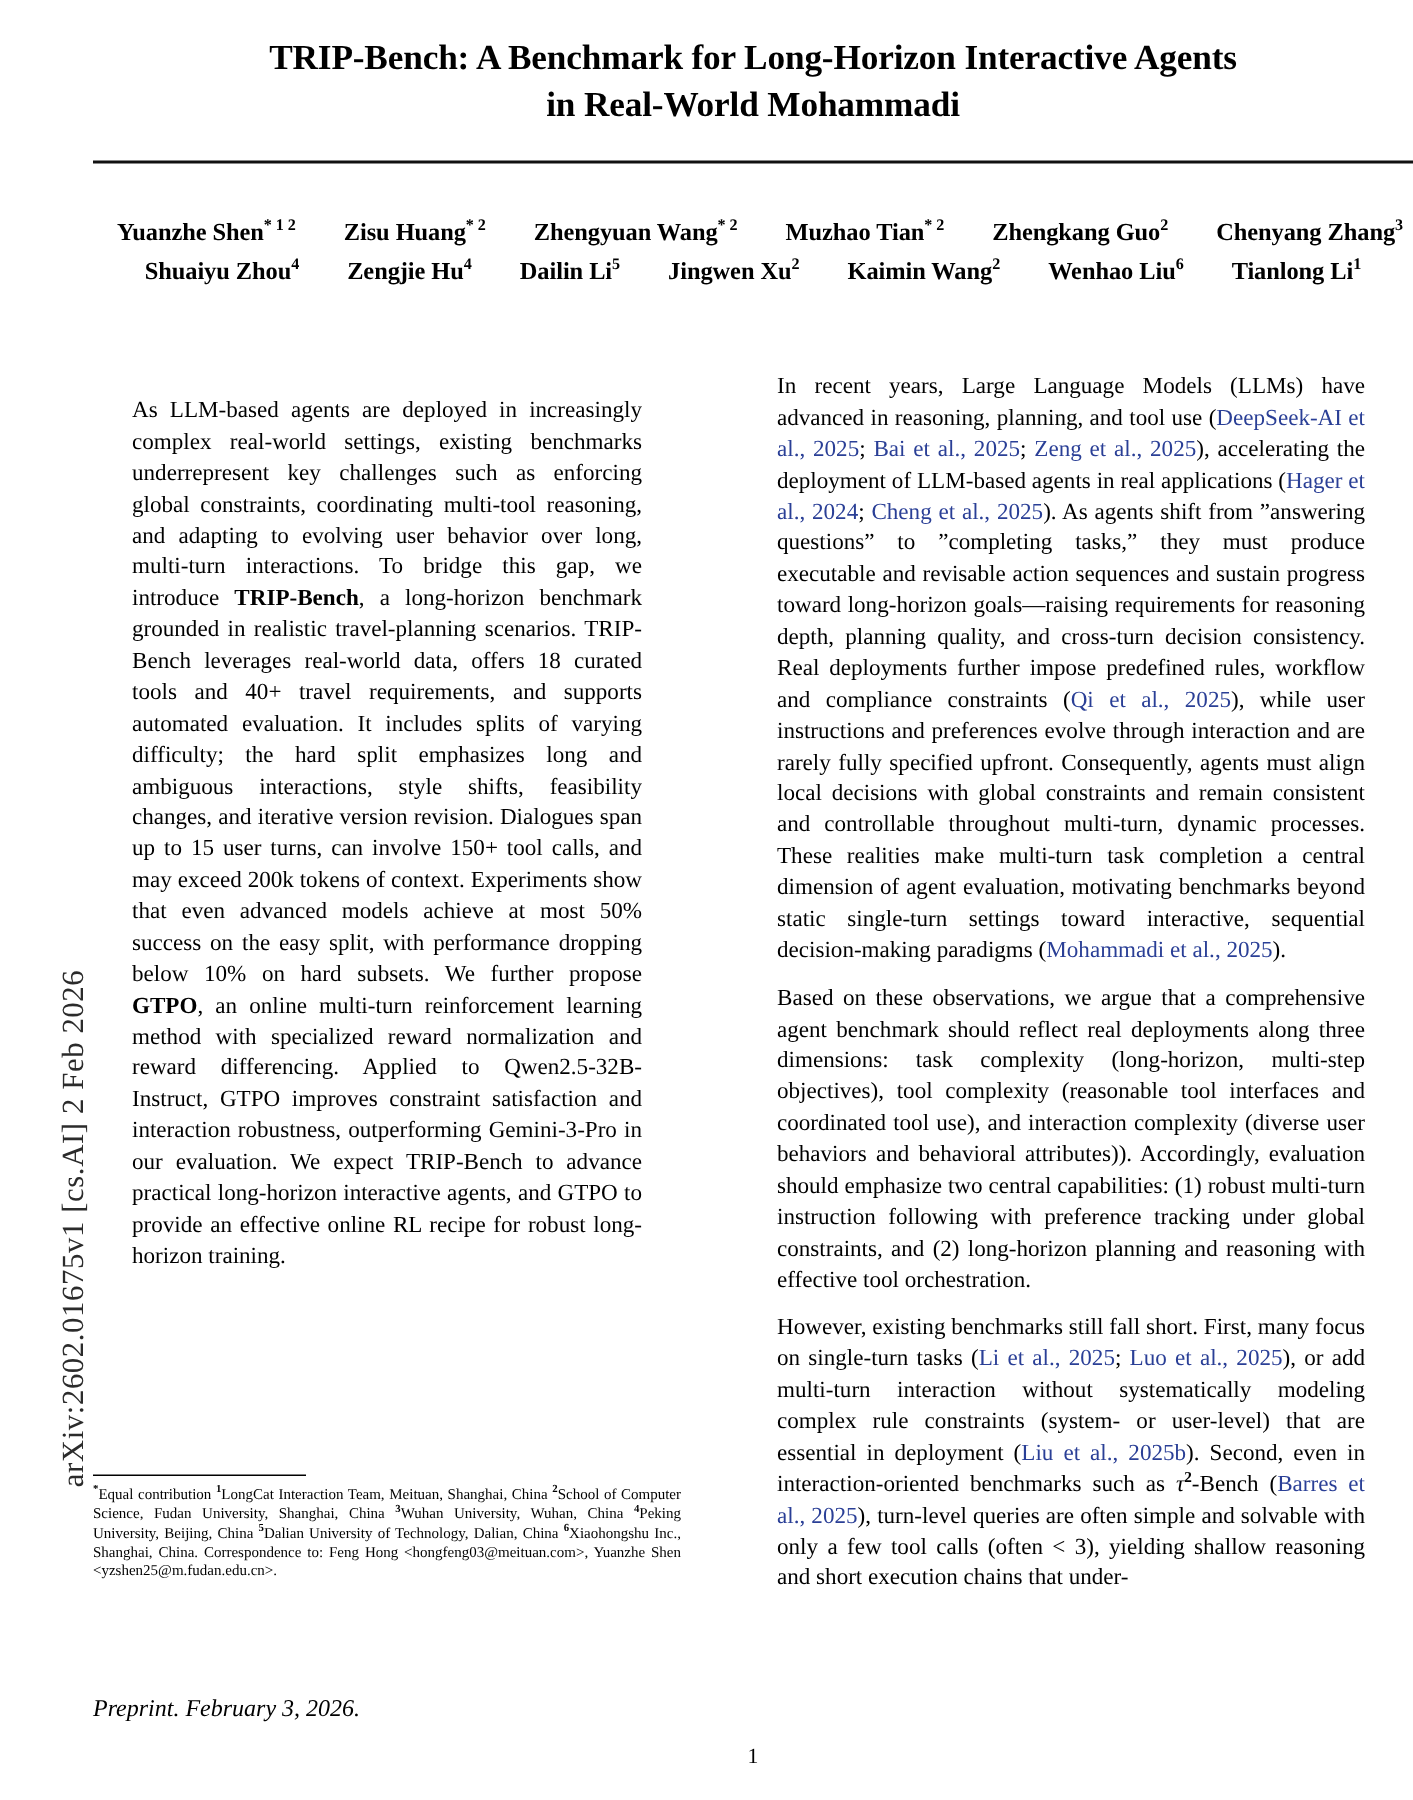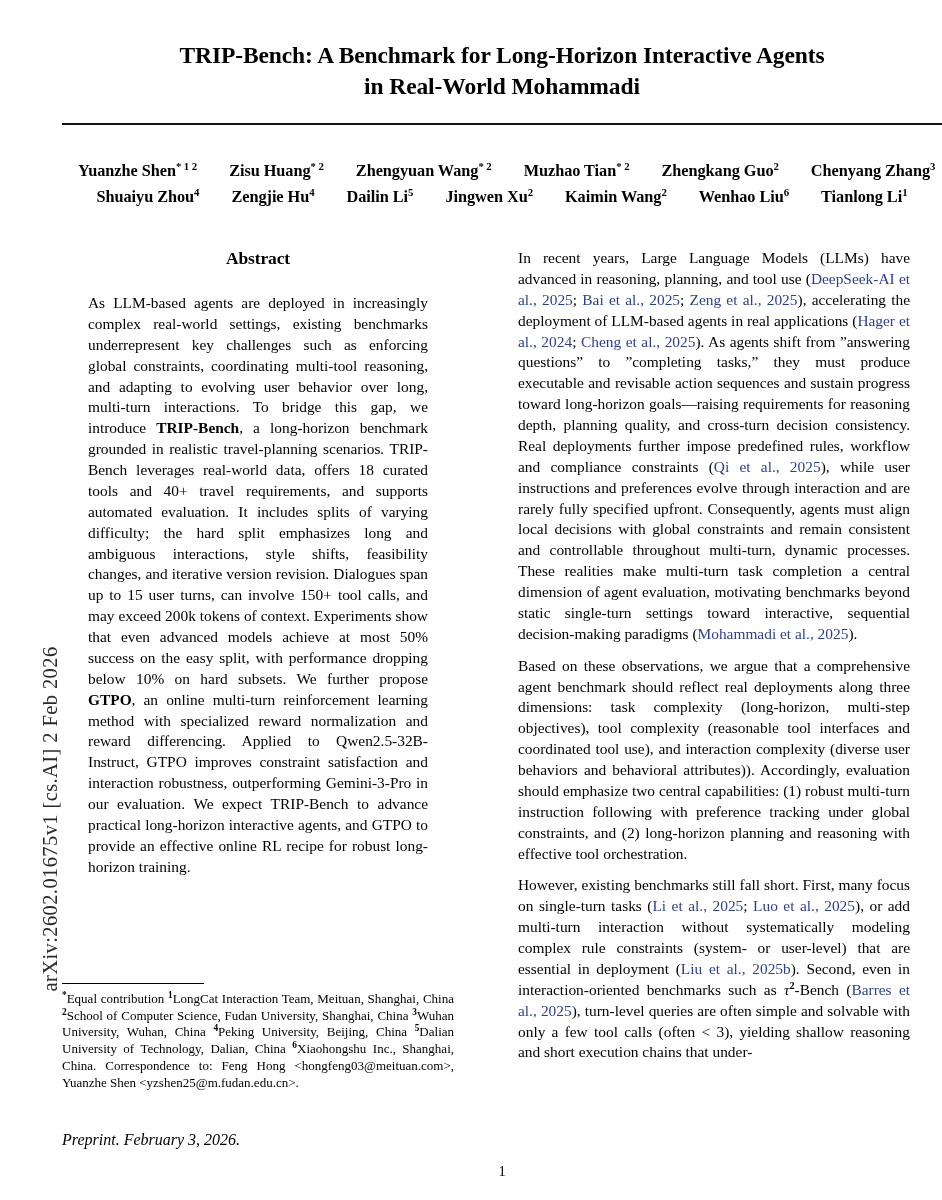--- a/index.html
+++ b/index.html
@@ -42,21 +42,21 @@
   
   #page {
     position: absolute;
     left: 62px;
     top: 0;
     width: 880px;
     height: 1200px;
   }
 
   #title-block {
-    padding-top: 40px;
+    padding-top: 24px;
   }
   #paper-title {
     font-size: 23.5px;
     font-weight: bold;
     text-align: center;
     line-height: 1.32;
     letter-spacing: -0.1px;
     margin: 0 auto;
     width: 800px;
   }
@@ -138,21 +138,21 @@
     top: 983px;
     width: 392px;
   }
   #footnote-rule {
     border: none;
     border-top: 1.1px solid #000;
     width: 142px;
     margin: 0 0 7px 0;
   }
   #footnote-text {
-    font-size: 13px;
+    font-size: 10px;
     line-height: 1.285;
     text-align: justify;
     hyphens: auto;
     -webkit-hyphens: auto;
   }
   #footnote-text sup { font-size: 0.72em; }
 
   #preprint-line {
     position: absolute;
     left: 0px;
@@ -188,21 +188,20 @@
   </div>
 
   <div id="authors">
     <span class="aline"><span class="au"><span>Yuanzhe Shen</span><sup>* 1 2</sup></span><span class="au"><span>Zisu Huang</span><sup>* 2</sup></span><span class="au"><span>Zhengyuan Wang</span><sup>* 2</sup></span><span class="au"><span>Muzhao Tian</span><sup>* 2</sup></span><span class="au"><span>Zhengkang Guo</span><sup>2</sup></span><span class="au"><span>Chenyang Zhang</span><sup>3</sup></span></span>
     <span class="aline"><span class="au"><span>Shuaiyu Zhou</span><sup>4</sup></span><span class="au"><span>Zengjie Hu</span><sup>4</sup></span><span class="au"><span>Dailin Li</span><sup>5</sup></span><span class="au"><span>Jingwen Xu</span><sup>2</sup></span><span class="au"><span>Kaimin Wang</span><sup>2</sup></span><span class="au"><span>Wenhao Liu</span><sup>6</sup></span><span class="au"><span>Tianlong Li</span><sup>1</sup></span></span>
   </div>
 
   <div id="columns">
 
     <div class="col" id="col-left">
-      <div class="sec-head" id="abstract-head">Abstract</div>
       <div id="abstract-body">
         <p class="para" id="abstract-para"><span>As LLM-based agents are deployed in increasingly complex real-world settings, existing benchmarks underrepresent key challenges such as enforcing global constraints, coordinating multi-tool reasoning, and adapting to evolving user behavior over long, multi-turn interactions. To bridge this gap, we introduce </span><b class="bold">TRIP-Bench</b><span>, a long-horizon benchmark grounded in realistic travel-planning scenarios. TRIP-Bench leverages real-world data, offers 18 curated tools and 40+ travel requirements, and supports automated evaluation. It includes splits of varying difficulty; the hard split emphasizes long and ambiguous interactions, style shifts, feasibility changes, and iterative version revision. Dialogues span up to 15 user turns, can involve 150+ tool calls, and may exceed 200k tokens of context. Experiments show that even advanced models achieve at most 50% success on the easy split, with performance dropping below 10% on hard subsets. We further propose </span><b class="bold">GTPO</b><span>, an online multi-turn reinforcement learning method with specialized reward normalization and reward differencing. Applied to Qwen2.5-32B-Instruct, GTPO improves constraint satisfaction and interaction robustness, outperforming Gemini-3-Pro in our evaluation. We expect TRIP-Bench to advance practical long-horizon interactive agents, and GTPO to provide an effective online RL recipe for robust long-horizon training.</span></p>
       </div>
     </div>
 
     <div class="col" id="col-right">
       <div id="intro-body">
           <p class="para"><span>In recent years, Large Language Models (LLMs) have advanced in reasoning, planning, and tool use (</span><span class="cite">DeepSeek-AI et al., 2025</span><span>; </span><span class="cite">Bai et al., 2025</span><span>; </span><span class="cite">Zeng et al., 2025</span><span>), accelerating the deployment of LLM-based agents in real applications (</span><span class="cite">Hager et al., 2024</span><span>; </span><span class="cite">Cheng et al., 2025</span><span>). As agents shift from ”answering questions” to ”completing tasks,” they must produce executable and revisable action sequences and sustain progress toward long-horizon goals—raising requirements for reasoning depth, planning quality, and cross-turn decision consistency. Real deployments further impose predefined rules, workflow and compliance constraints (</span><span class="cite">Qi et al., 2025</span><span>), while user instructions and preferences evolve through interaction and are rarely fully specified upfront. Consequently, agents must align local decisions with global constraints and remain consistent and controllable throughout multi-turn, dynamic processes. These realities make multi-turn task completion a central dimension of agent evaluation, motivating benchmarks beyond static single-turn settings toward interactive, sequential decision-making paradigms (</span><span class="cite">Mohammadi et al., 2025</span><span>).</span></p>
           <p class="para"><span>Based on these observations, we argue that a comprehensive agent benchmark should reflect real deployments along three dimensions: task complexity (long-horizon, multi-step objectives), tool complexity (reasonable tool interfaces and coordinated tool use), and interaction complexity (diverse user behaviors and behavioral attributes)). Accordingly, evaluation should emphasize two central capabilities: (1) robust multi-turn instruction following with preference tracking under global constraints, and (2) long-horizon planning and reasoning with effective tool orchestration.</span></p>
           <p class="para"><span>However, existing benchmarks still fall short. First, many focus on single-turn tasks (</span><span class="cite">Li et al., 2025</span><span>; </span><span class="cite">Luo et al., 2025</span><span>), or add multi-turn interaction without systematically modeling complex rule constraints (system- or user-level) that are essential in deployment (</span><span class="cite">Liu et al., 2025b</span><span>). Second, even in interaction-oriented benchmarks such as </span><span class="tau2">τ</span><sup>2</sup><span>-Bench (</span><span class="cite">Barres et al., 2025</span><span>), turn-level queries are often simple and solvable with only a few tool calls (often </span><span>&lt;</span><span> 3), yielding shallow reasoning and short execution chains that under-</span></p>

